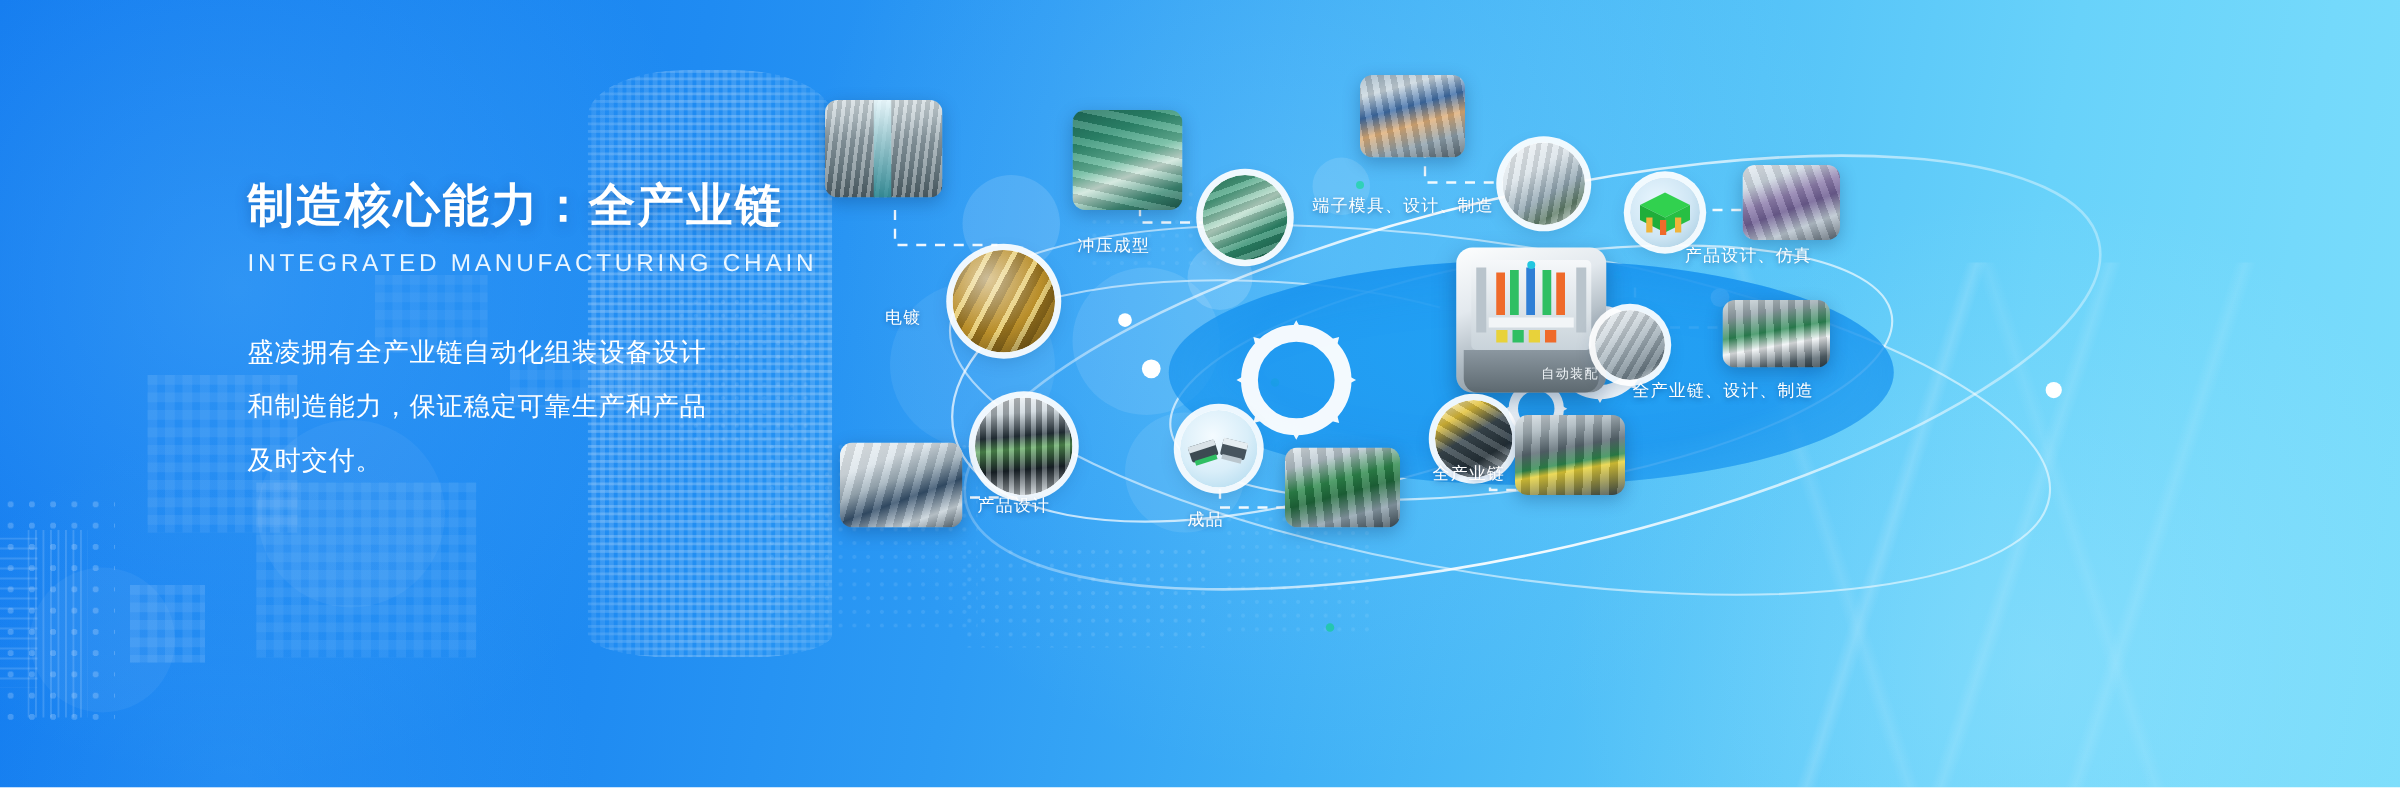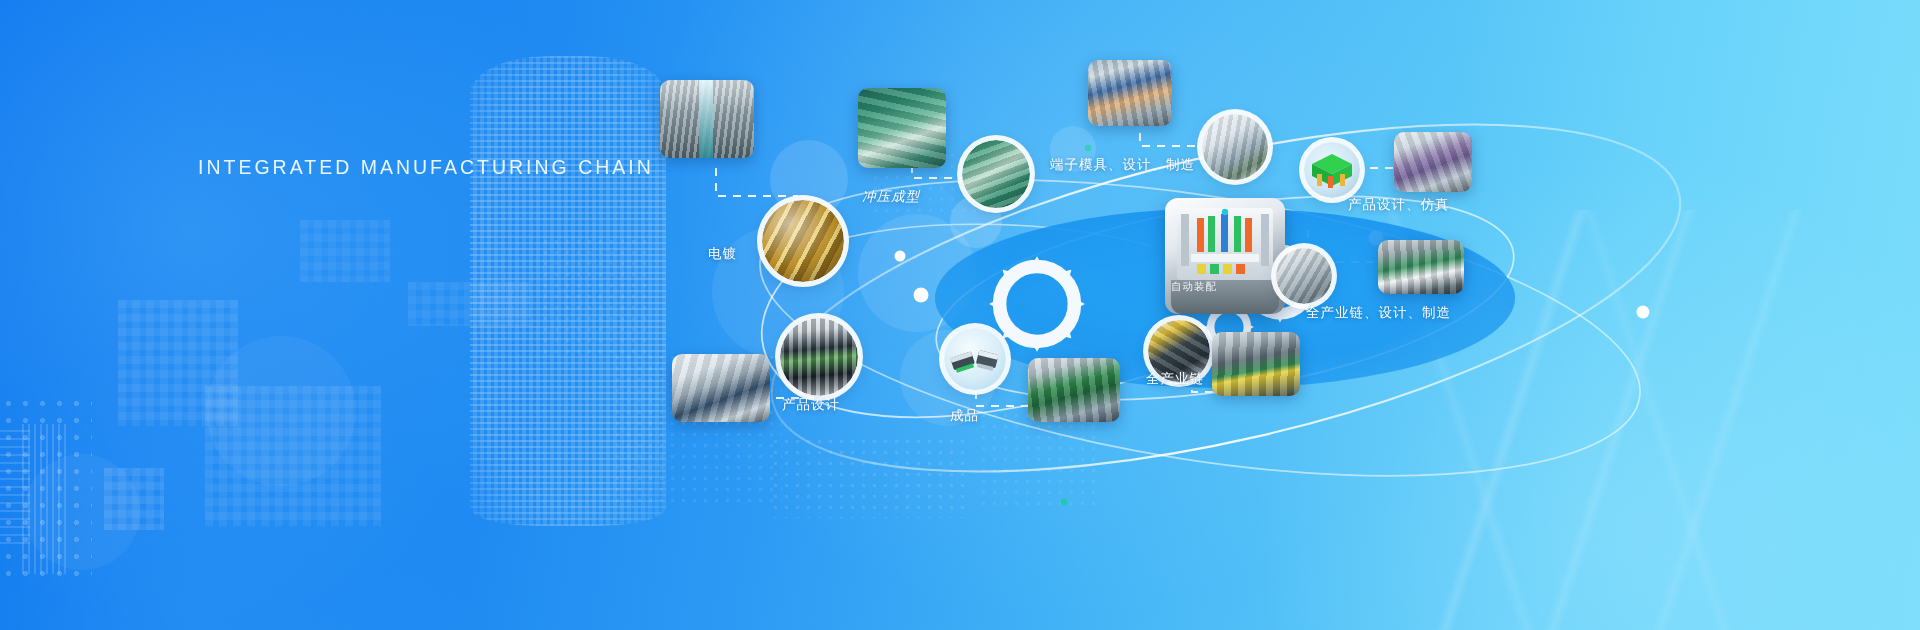--- a/index.html
+++ b/index.html
@@ -208,21 +208,21 @@
   #moldbox .cavity{
     position:absolute;left:12px;top:10px;right:12px;height:72px;border-radius:4px;
     background:linear-gradient(180deg,#f6f8fa,#c9d3da);
     overflow:hidden;
   }
   #moldbox .base{
     position:absolute;left:6px;bottom:0;right:6px;height:34px;border-radius:0 0 11px 11px;
     background:linear-gradient(180deg,#8b97a0,#5d6970);
   }
   #hublabel{
-    position:absolute;left:0;right:0;bottom:20px;text-align:left;
+    position:absolute;left:0;right:0;bottom:8px;text-align:right;
     color:#eef3f6;font-size:10.5px;letter-spacing:1px;
   }
 </style>
 </head>
 <body>
 
 <div id="banner">
 
   <div class="glow g1"></div>
   <div class="glow g2"></div>
@@ -250,21 +250,23 @@
   <div class="bokeh" style="left:950px;top:196px;width:52px;height:52px;background:rgba(255,255,255,.16);"></div>
   <div class="bokeh" style="left:900px;top:330px;width:96px;height:96px;background:rgba(255,255,255,.09);"></div>
   <div class="bokeh" style="left:712px;top:226px;width:132px;height:132px;background:rgba(255,255,255,.07);"></div>
   <div class="bokeh" style="left:1050px;top:126px;width:46px;height:46px;background:rgba(255,255,255,.12);"></div>
   <div class="bokeh" style="left:206px;top:336px;width:150px;height:150px;background:rgba(255,255,255,.05);"></div>
   <div class="bokeh" style="left:24px;top:454px;width:116px;height:116px;background:rgba(255,255,255,.05);"></div>
 
   <div id="streaks"></div>
 
   <div id="copy">
+    <div id="title">制造核心能力：全产业链</div>
     <div id="subtitle">INTEGRATED MANUFACTURING CHAIN</div>
+    <div id="desc">盛凌拥有全产业链自动化组装设备设计和制造能力，保证稳定可靠生产和产品及时交付。</div>
   </div>
 
   <div id="diagram">
 
     <svg width="1280" height="560" viewBox="0 0 1280 560">
       <defs>
         <linearGradient id="orb" x1="0" y1="0" x2="1" y2="0">
           <stop offset="0%" stop-color="#ffffff" stop-opacity=".25"></stop>
           <stop offset="45%" stop-color="#ffffff" stop-opacity=".95"></stop>
           <stop offset="100%" stop-color="#ffffff" stop-opacity=".35"></stop>
@@ -357,21 +359,21 @@
     <div class="thumb ph-plating" style="left:20px;top:40px;width:94px;height:78px;"></div>
     <div class="bubble" style="left:122px;top:160px;width:82px;height:82px;">
       <div class="inner ph-goldpcb"></div>
     </div>
     <div class="lbl" style="left:68px;top:205px;">电镀</div>
 
     <div class="thumb ph-press" style="left:218px;top:48px;width:88px;height:80px;"></div>
     <div class="bubble" style="left:322px;top:100px;width:68px;height:68px;">
       <div class="inner ph-press2"></div>
     </div>
-    <div class="lbl" style="left:222px;top:148px;font-style:italic;">冲压成型</div>
+    <div class="lbl" style="left:222px;top:148px;">冲压成型</div>
 
     <div class="thumb ph-terminal" style="left:448px;top:20px;width:84px;height:66px;"></div>
     <div class="bubble" style="left:562px;top:74px;width:66px;height:66px;">
       <div class="inner ph-mold"></div>
     </div>
     <div class="lbl" style="left:410px;top:116px;">端子模具、设计、制造</div>
 
     <div class="bubble" style="left:664px;top:102px;width:56px;height:56px;">
       <div class="inner ph-greencube">
         <svg width="56" height="56" viewBox="0 0 56 56">

